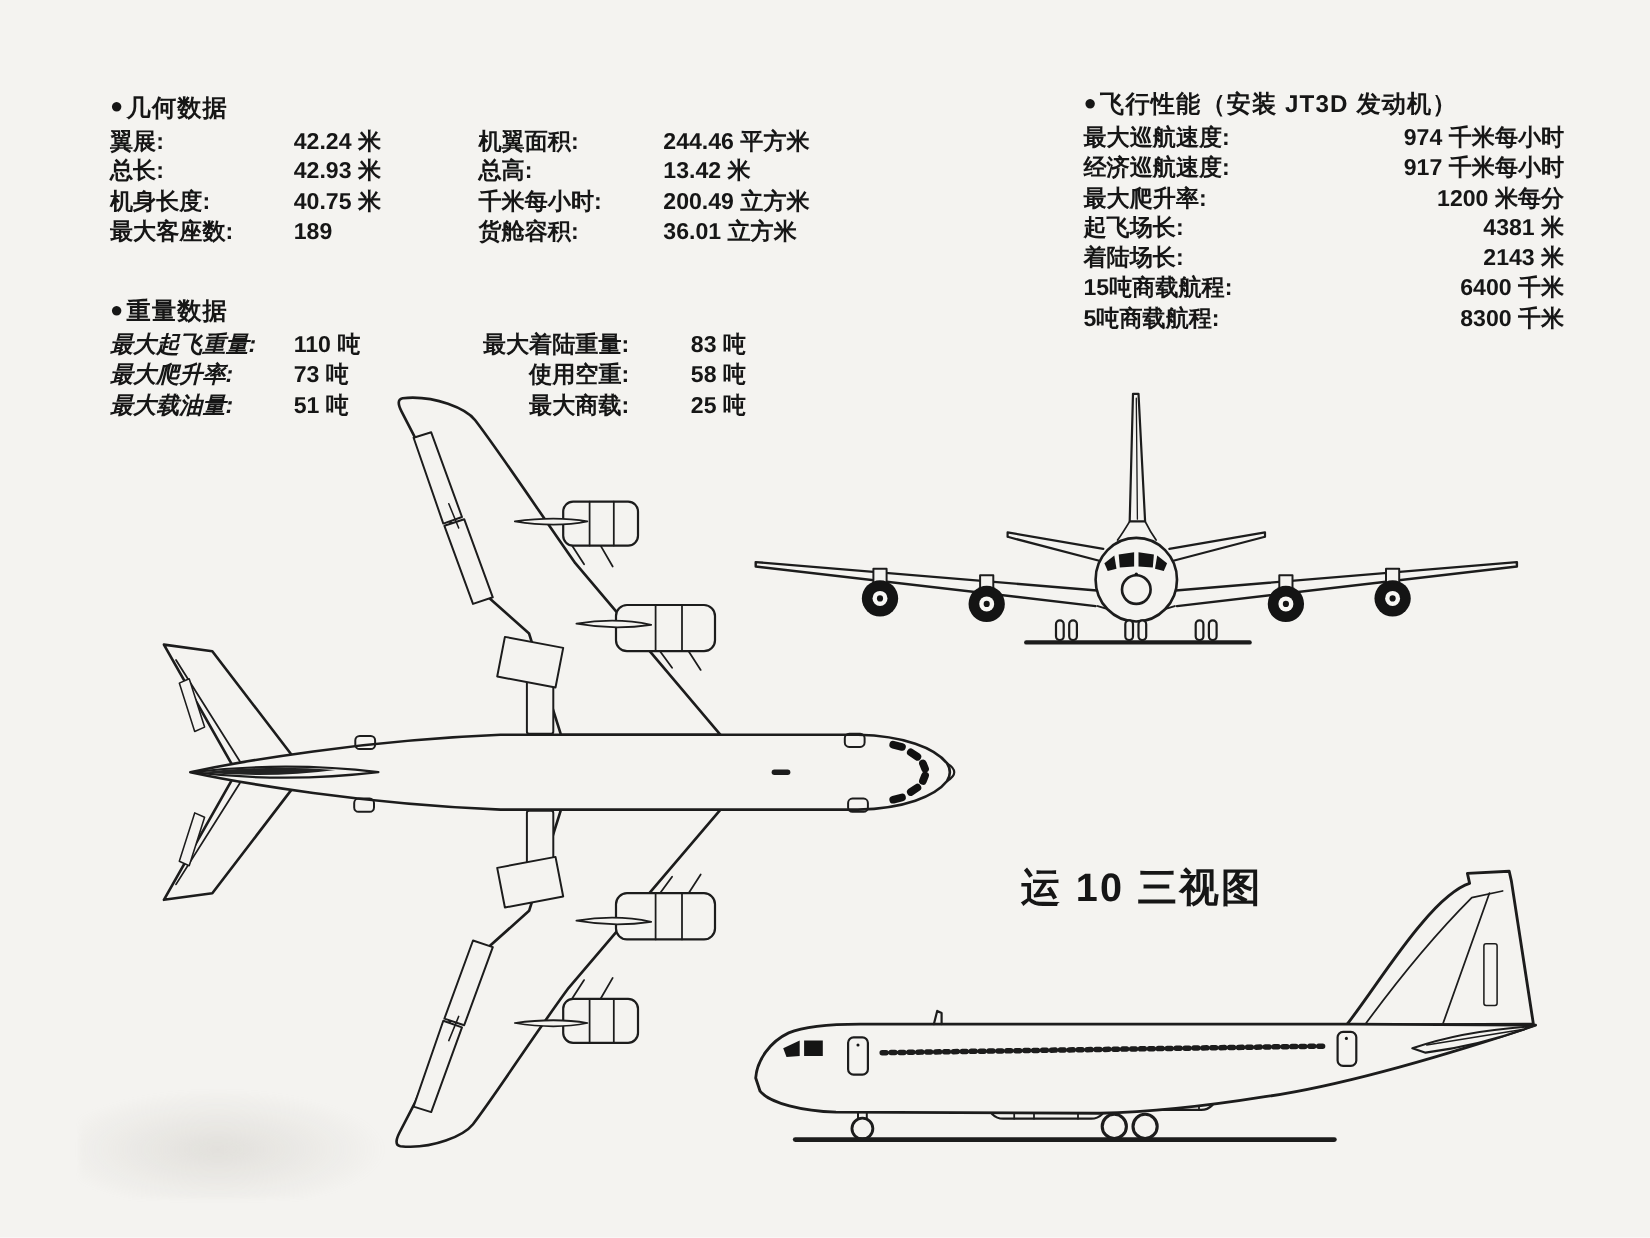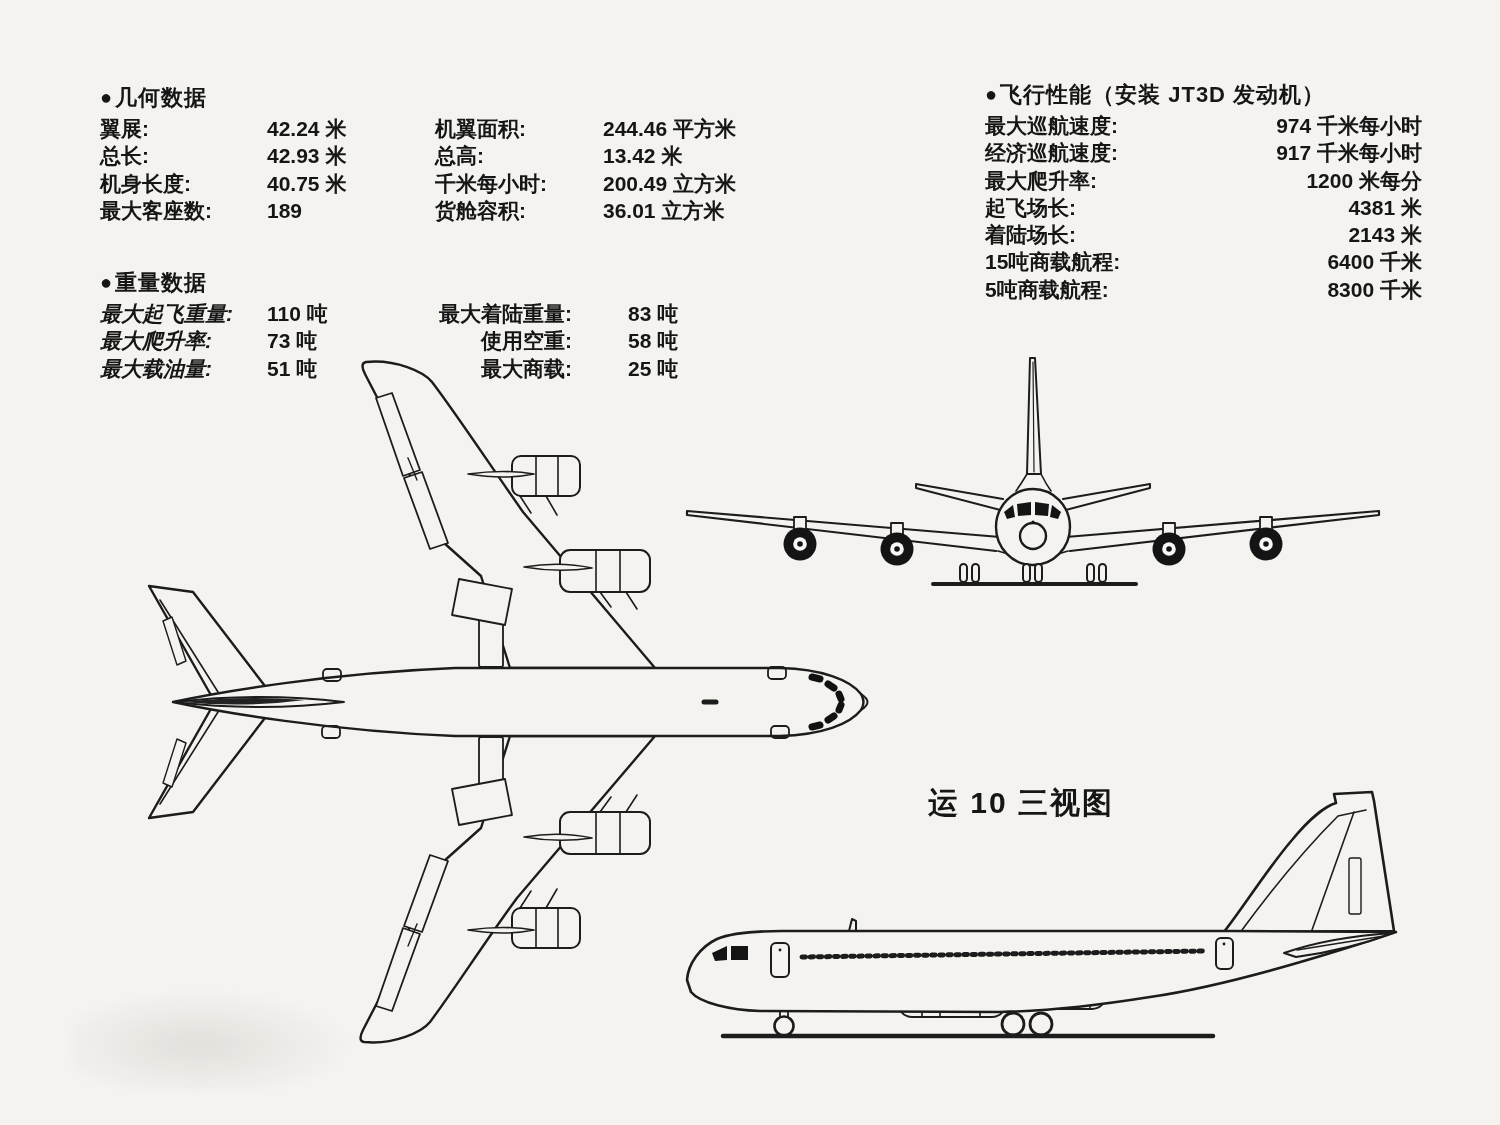--- a/index.html
+++ b/index.html
@@ -19,21 +19,21 @@
   .g-l1{width:167px;} .g-v1{width:168px;} .g-l2{width:168px;} .g-v2{flex:1;}
   
   .w-l1{width:167px;font-style:italic;} .w-v1{width:153px;} .w-l2{width:152px;text-align:right;} .w-v2{margin-left:56px;}
   
   .p-label{flex:1;text-align:left;} .p-value{text-align:right;}
   #geometry{left:100px;top:83px;width:700px;}
   #weight{left:100px;top:268px;width:700px;}
   #performance{left:985px;top:80px;width:437px;}
   #view-title{
     position:absolute;left:928px;top:783px;width:260px;
-    font-weight:700;font-size:30px;letter-spacing:2px;white-space:nowrap;
+    font-weight:700;font-size:36px;letter-spacing:2px;white-space:nowrap;
   }
   #drawing{position:absolute;left:0;top:0;}
   #watermark{
     position:absolute;left:72px;top:990px;width:280px;height:100px;
     background:radial-gradient(ellipse at 45% 55%, rgba(180,176,168,0.28), rgba(244,243,240,0) 70%);
     filter:blur(2px);
   }
 </style>
 </head>
 <body>

